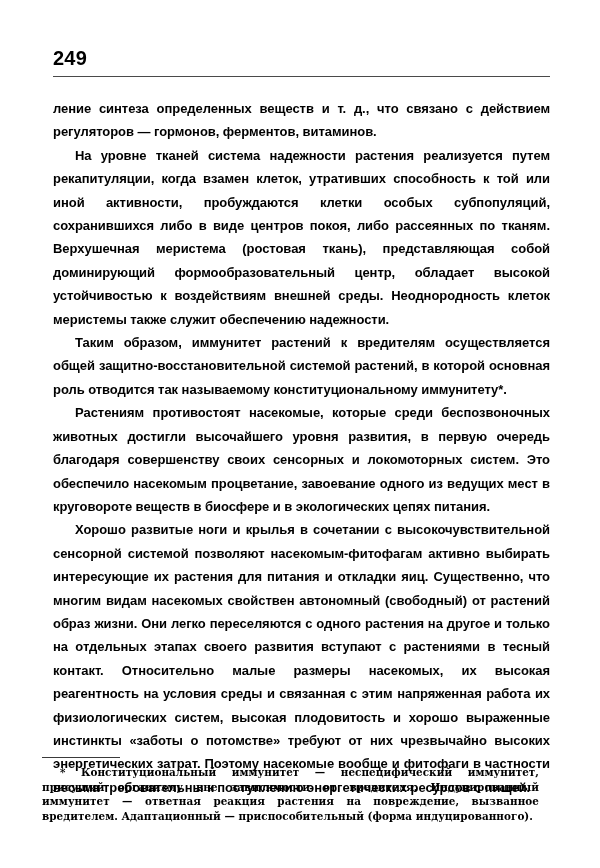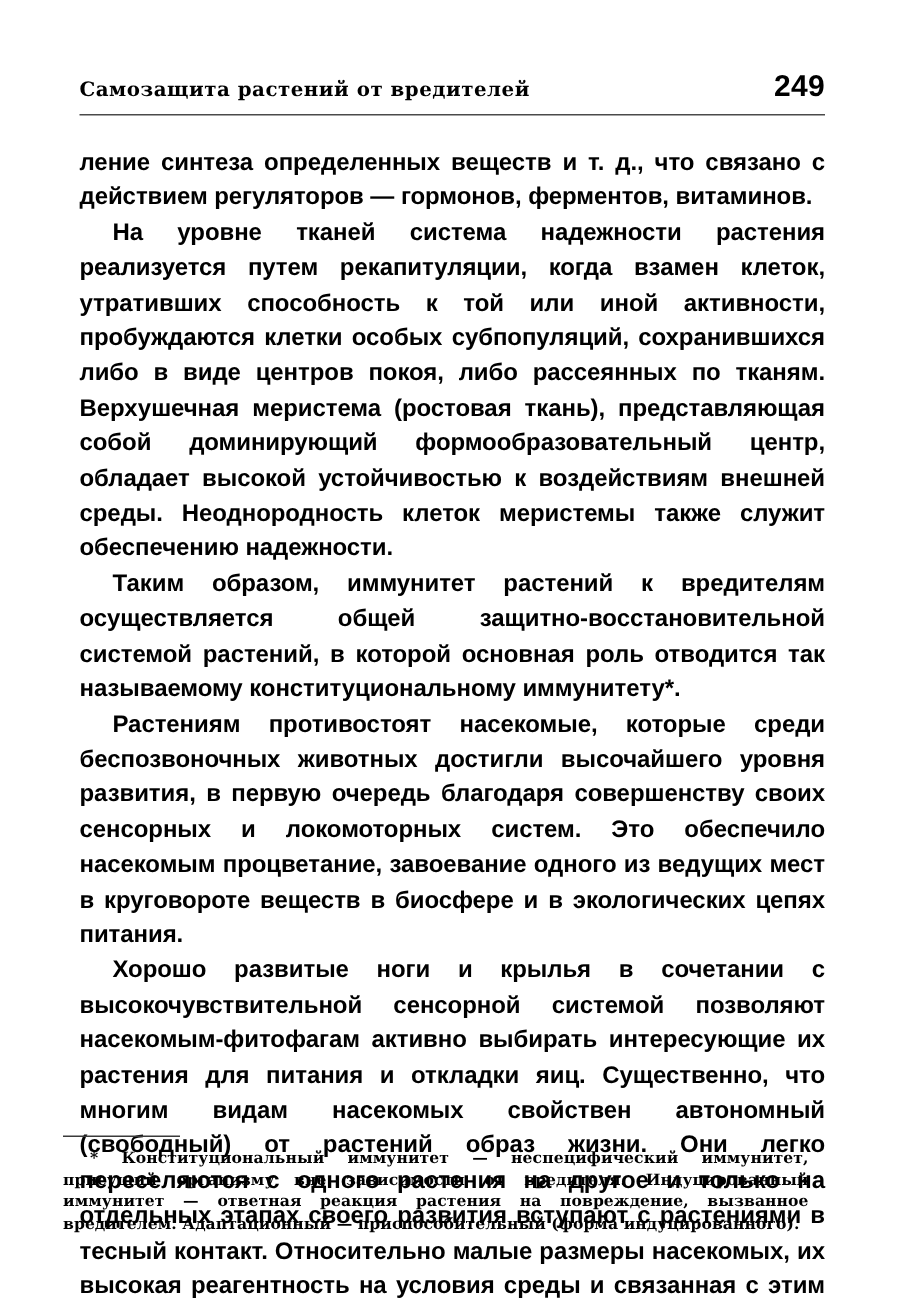--- a/index.html
+++ b/index.html
@@ -51,21 +51,21 @@
     margin-top: 6px;
   }
   
   .body-text {
     margin-top: 20px;
   }
   .body-text p {
     margin: 0;
     font-family: "Liberation Sans", sans-serif;
     font-weight: bold;
-    font-size: 16px;
+    font-size: 13px;
     line-height: 23.4px;
     text-align: justify;
     text-justify: inter-word;
     letter-spacing: -0.05px;
     text-indent: 22px;
     -webkit-hyphens: none;
     hyphens: none;
   }
   .body-text p.no-indent {
     text-indent: 0;
@@ -96,21 +96,20 @@
   }
 </style>
 </head>
 <body>
 
 <div class="page">
 
   <div class="content">
 
     <div class="header-row">
-      <div class="running-head">Самозащита растений от вредителей</div>
       <div class="folio">249</div>
     </div>
     <div class="head-rule"></div>
 
     <div class="body-text">
       <p class="no-indent">ление синтеза определенных веществ и т. д., что связано с действием регуляторов — гормонов, ферментов, витаминов.</p>
       <p>На уровне тканей система надежности растения реализуется путем рекапитуляции, когда взамен клеток, утративших способность к той или иной активности, пробуждаются клетки особых субпопуляций, сохранившихся либо в виде центров покоя, либо рассеянных по тканям. Верхушечная меристема (ростовая ткань), представляющая собой доминирующий формообразовательный центр, обладает высокой устойчивостью к воздействиям внешней среды. Неоднородность клеток меристемы также служит обеспечению надежности.</p>
       <p>Таким образом, иммунитет растений к вредителям осуществляется общей защитно-восстановительной системой растений, в которой основная роль отводится так называемому конституциональному иммунитету*.</p>
       <p>Растениям противостоят насекомые, которые среди беспозвоночных животных достигли высочайшего уровня развития, в первую очередь благодаря совершенству своих сенсорных и локомоторных систем. Это обеспечило насекомым процветание, завоевание одного из ведущих мест в круговороте веществ в биосфере и в экологических цепях питания.</p>
       <p>Хорошо развитые ноги и крылья в сочетании с высокочувствительной сенсорной системой позволяют насекомым-фитофагам активно выбирать интересующие их растения для питания и откладки яиц. Существенно, что многим видам насекомых свойствен автономный (свободный) от растений образ жизни. Они легко переселяются с одного растения на другое и только на отдельных этапах своего развития вступают с растениями в тесный контакт. Относительно малые размеры насекомых, их высокая реагентность на условия среды и связанная с этим напряженная работа их физиологических систем, высокая плодовитость и хорошо выраженные инстинкты «заботы о потомстве» требуют от них чрезвычайно высоких энергетических затрат. Поэтому насекомые вообще и фитофаги в частности весьма требовательны к поступлению энергетических ресурсов с пищей.</p>

